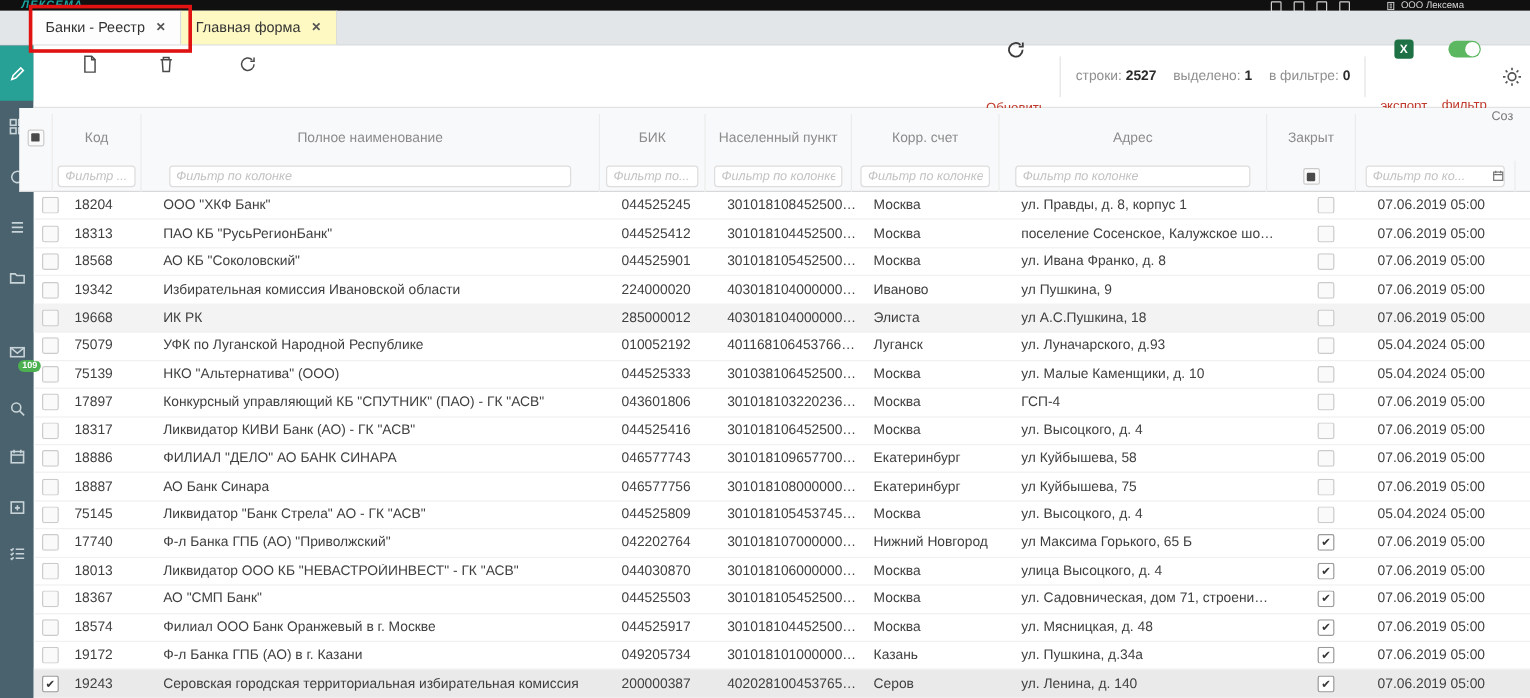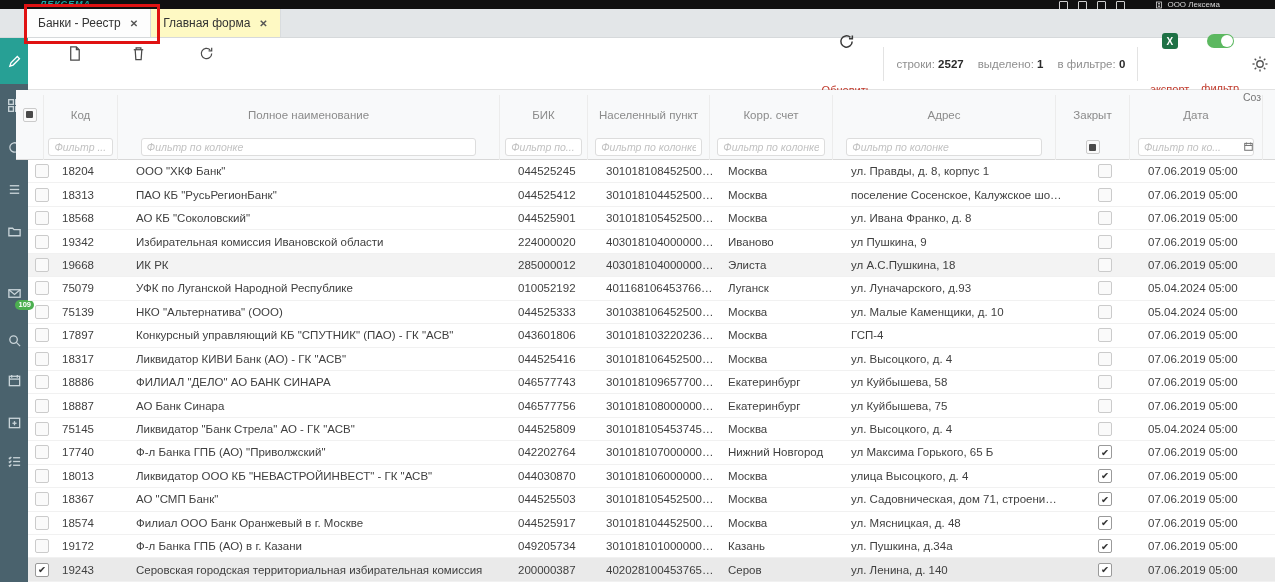--- a/index.html
+++ b/index.html
@@ -1,21 +1,21 @@
 <!DOCTYPE html>
 <html><head>
 <meta charset="utf-8">
 <style>
   html,body{margin:0;padding:0;}
   body{width:1275px;height:582px;overflow:hidden;font-family:"Liberation Sans",sans-serif;background:#fff;}
   #app{position:relative;width:1275px;height:582px;overflow:hidden;}
 
   
   .topbar{position:absolute;left:0;top:0;right:0;height:9px;background:#101010;display:flex;align-items:center;}
-  .logo{color:#18a7a3;font-weight:bold;font-style:italic;font-size:9px;margin-left:40px;letter-spacing:1px;line-height:9px;}
+  .logo{color:#18a7a3;font-weight:bold;font-style:italic;font-size:9px;margin-left:18px;letter-spacing:1px;line-height:9px;}
   .logo .dot{color:#d22;}
   .topbar-icons{position:absolute;right:150px;top:1px;display:flex;gap:10px;}
   .topbar-icons span{width:7px;height:7px;border:1px solid #cfcfcf;border-radius:1px;display:inline-block;}
   .company{position:absolute;right:55px;top:0;color:#d6d6d6;font-size:8px;display:flex;align-items:center;gap:4px;line-height:9px;}
 
   
   .tabstrip{position:absolute;left:0;top:9px;right:0;height:29px;background:#e3e6e8;display:flex;align-items:stretch;padding-left:26px;border-bottom:1px solid #d6d9db;box-sizing:border-box;}
   .tab{display:flex;align-items:center;gap:9px;padding:0 12px;font-size:12px;color:#333;background:#fef9c3;border-right:1px solid #d9dcde;cursor:pointer;}
   .tab.active{background:#fdfdfd;}
   .tab .close{color:#555;font-size:10px;font-weight:bold;}
@@ -248,21 +248,20 @@
       <div class="hcell">
           <span class="cbx indeterminate"></span>
         </div>
       <div class="hcell">Код</div>
       <div class="hcell">Полное наименование</div>
       <div class="hcell">БИК</div>
       <div class="hcell">Населенный пункт</div>
       <div class="hcell">Корр. счет</div>
       <div class="hcell">Адрес</div>
       <div class="hcell">Закрыт</div>
-      <div class="hcell">Дата</div>
     </div>
     <div class="frow cols">
       <div class="fcell"></div>
       <div class="fcell">
           <input placeholder="Фильтр ..." style="">
         </div>
       <div class="fcell">
           <input placeholder="Фильтр по колонке" style="">
         </div>
       <div class="fcell">

